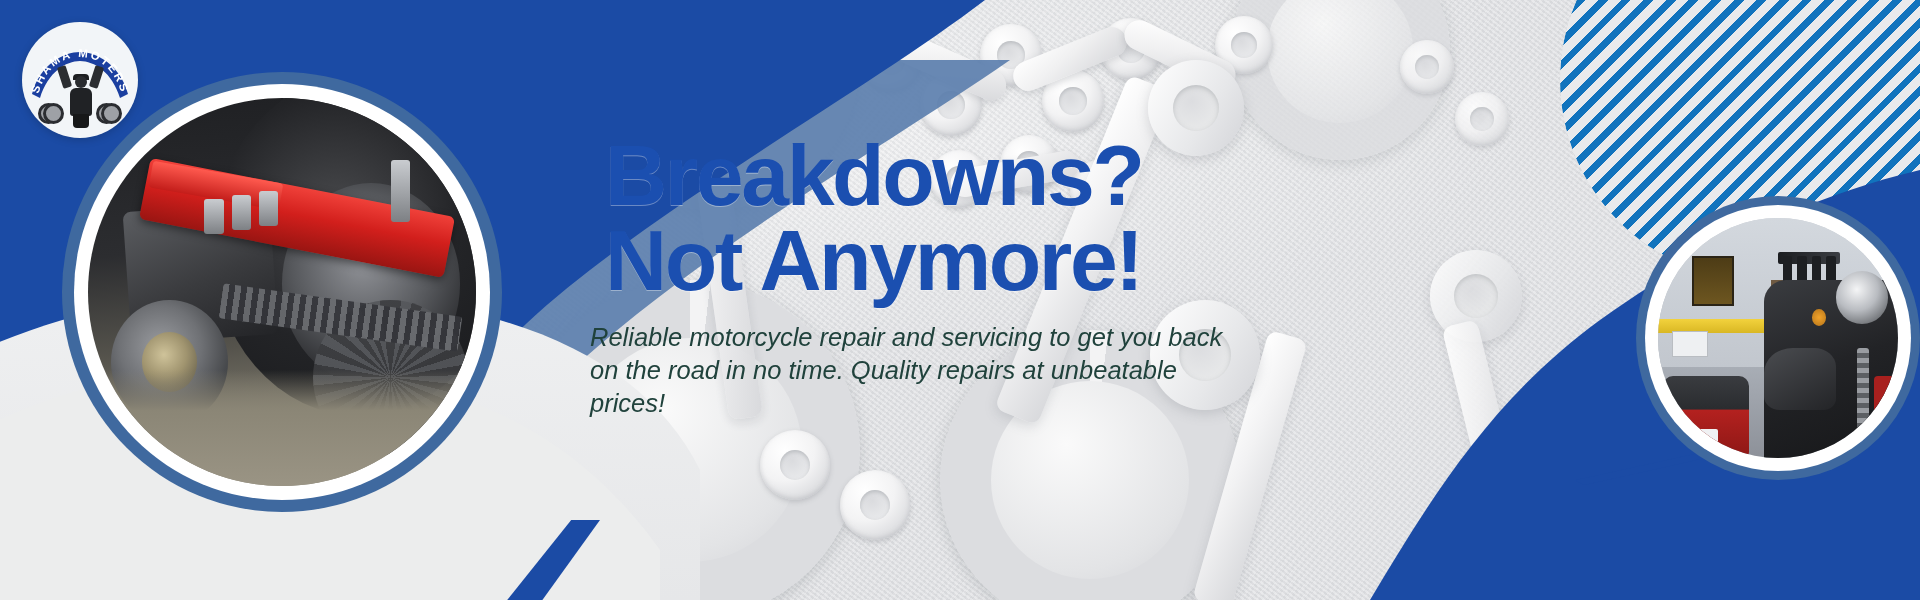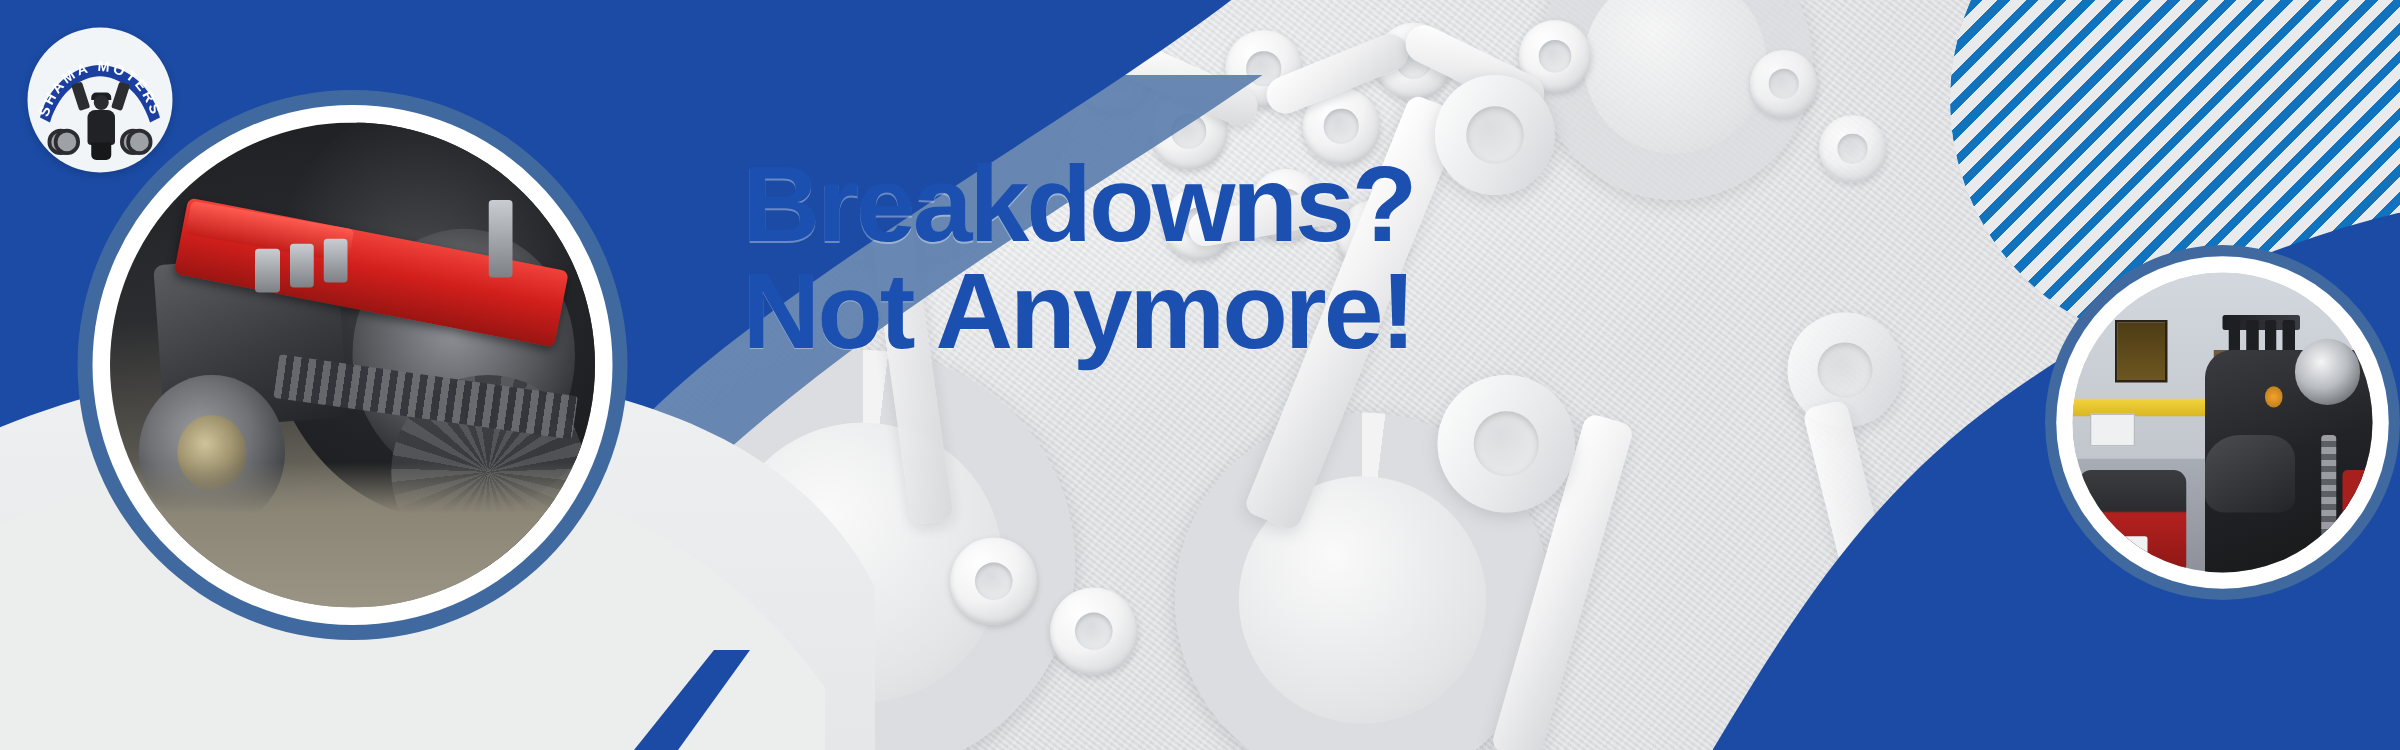--- a/index.html
+++ b/index.html
@@ -163,21 +163,21 @@
   .logo-bike{position:absolute;width:26px;height:26px;top:76px;}
   .logo-bike .w{position:absolute;bottom:0;width:15px;height:15px;border-radius:50%;
      border:3px solid #2b2d31;background:#9ea1a6;}
   .logo-bike .b{position:absolute;bottom:7px;left:3px;width:20px;height:7px;background:#34363a;border-radius:3px;}
   .logo-tools{position:absolute;top:44px;width:9px;height:22px;background:#2b2d31;border-radius:2px;}
 
   
   #copy{position:absolute;left:590px;top:118px;width:700px;}
   #headline{
      font-size:86px;line-height:.99;font-weight:700;letter-spacing:-2.4px;
-     color:var(--headline,#1b4fb0);margin:4px;white-space:pre-line;
+     color:var(--headline,#1b4fb0);margin:15px;white-space:pre-line;
      text-shadow:0 1px 0 rgba(255,255,255,.35);}
   #subcopy{
      margin:18px 0 0 0;font-size:25.5px;line-height:1.28;font-style:italic;font-weight:400;
      color:var(--subcopy,#20423c);max-width:660px;}
 </style>
 </head>
 <body>
 
 <div id="banner" style="--brand: #1b4ba5; --headline: #1b4fb0; --subcopy: #20423c; --brand-stripe: #1173bd;">
 
@@ -305,15 +305,16 @@
       <div class="cap"></div>
         <div class="head"></div>
         <div class="body"></div>
         <div class="legs"></div>
     </div>
   </div>
 
   <div id="copy">
     <h1 id="headline">Breakdowns?
 Not Anymore!</h1>
+    <p id="subcopy">Reliable motorcycle repair and servicing to get you back on the road in no time. Quality repairs at unbeatable prices!</p>
   </div>
 
 </div>
 
 </body></html>

